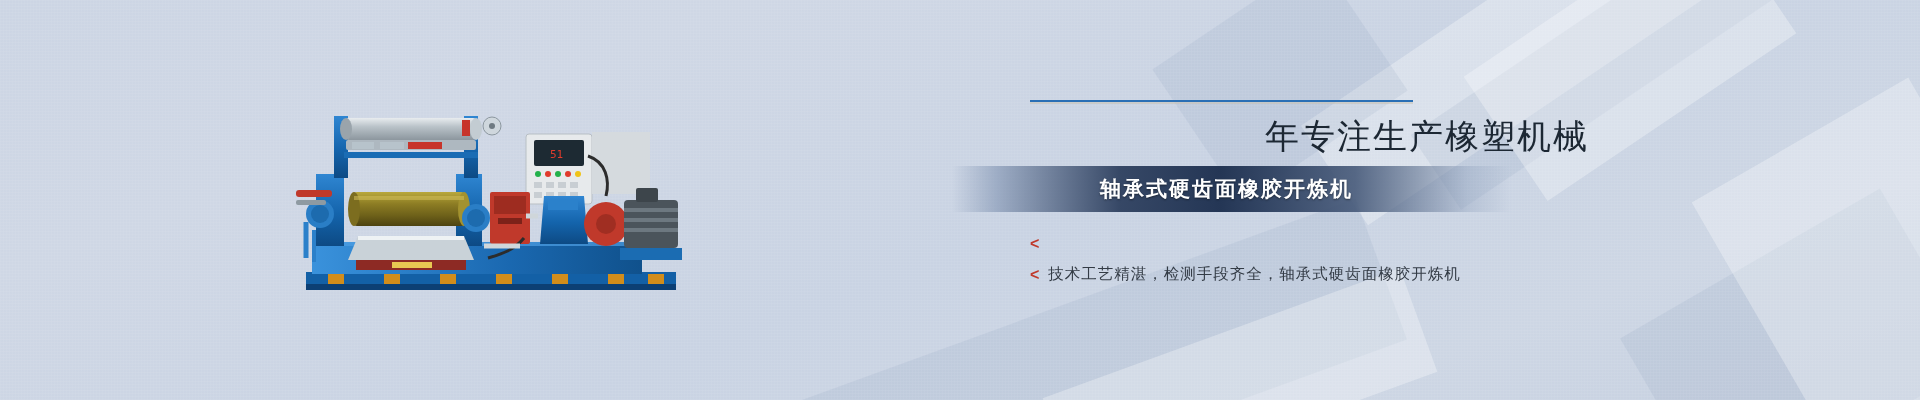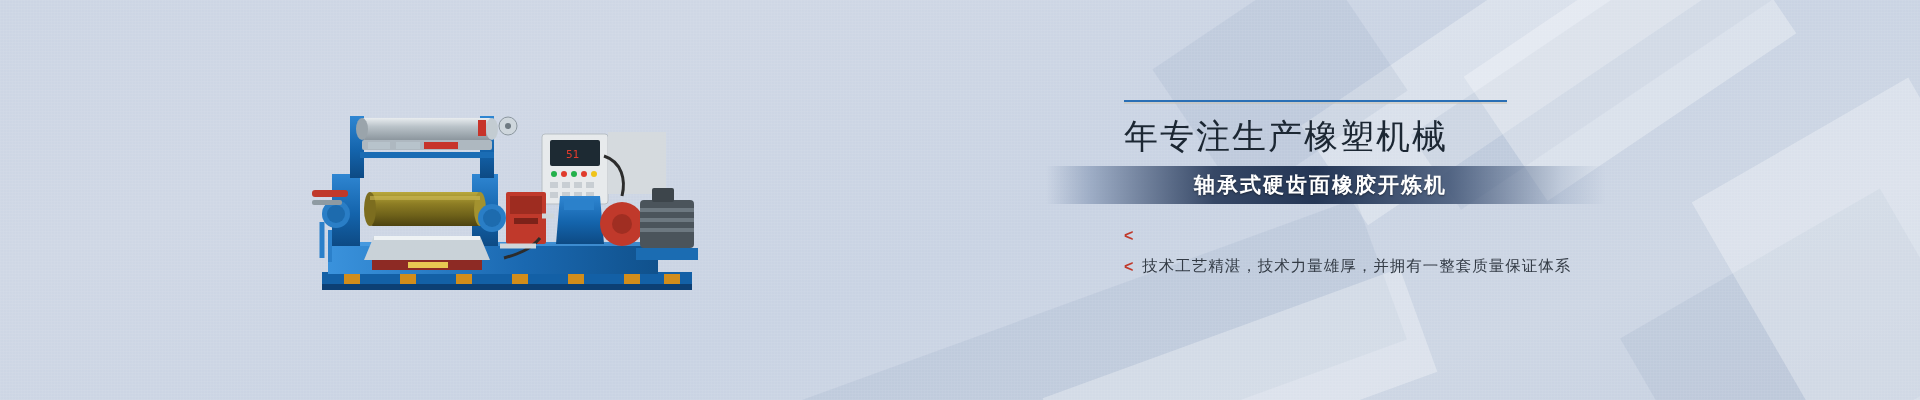--- a/index.html
+++ b/index.html
@@ -44,33 +44,34 @@
     opacity: 0.55;
     background-image:
       repeating-linear-gradient(0deg,   rgba(255,255,255,0.09) 0 1px, rgba(0,0,0,0) 1px 3px),
       repeating-linear-gradient(90deg,  rgba(255,255,255,0.07) 0 1px, rgba(0,0,0,0) 1px 3px);
     pointer-events: none;
   }
 
   
   #machine-wrap {
     position: absolute;
-    left: 304px;
+    left: 288px;
     top: 96px;
     width: 404px;
     height: 204px;
   }
   #machine-svg { display: block; width: 100%; height: 100%; }
 
   
   #text-panel {
     position: absolute;
-    left: 1118px;
+    left: 1024px;
     top: 100px;
     width: 800px;
+    text-align: center;
   }
   #divider {
     width: 383px;
     height: 2px;
     background: #2a6fb5;
     box-shadow: 0 2px 0 rgba(200,195,180,0.55);
     margin-left: 6px;
   }
   #headline {
     margin: 12px 0 0 6px;
@@ -79,21 +80,21 @@
     line-height: 44px;
     letter-spacing: 2px;
     color: #1c2733;
     white-space: nowrap;
   }
   #sub-banner {
     position: relative;
     margin-top: 8px;
     margin-left: -72px;
     width: 560px;
-    height: 38px;
+    height: 46px;
     display: flex;
     align-items: center;
     background: linear-gradient(90deg,
         rgba(180,192,210,0.0) 0%,
         rgba(120,140,172,0.55) 8%,
         rgba(46,64,95,0.95) 30%,
         rgba(36,54,85,1) 48%,
         rgba(62,82,115,0.85) 72%,
         rgba(140,158,186,0.35) 92%,
         rgba(190,200,216,0.0) 100%);
@@ -284,18 +285,18 @@
     <div id="sub-banner">
       <span id="sub-banner-text">轴承式硬齿面橡胶开炼机</span>
     </div>
 
     <div id="bullets">
       <div class="bullet-row">
         <span class="bullet-mark">&lt;</span>
       </div>
       <div class="bullet-row">
         <span class="bullet-mark">&lt;</span>
-        <span class="bullet-text">技术工艺精湛，技术力量雄厚，并拥有一整套质量保证体系</span>
+        <span class="bullet-text">技术工艺精湛，检测手段齐全，轴承式硬齿面橡胶开炼机</span>
       </div>
     </div>
 
   </div>
 </div>
 
 </body></html>

